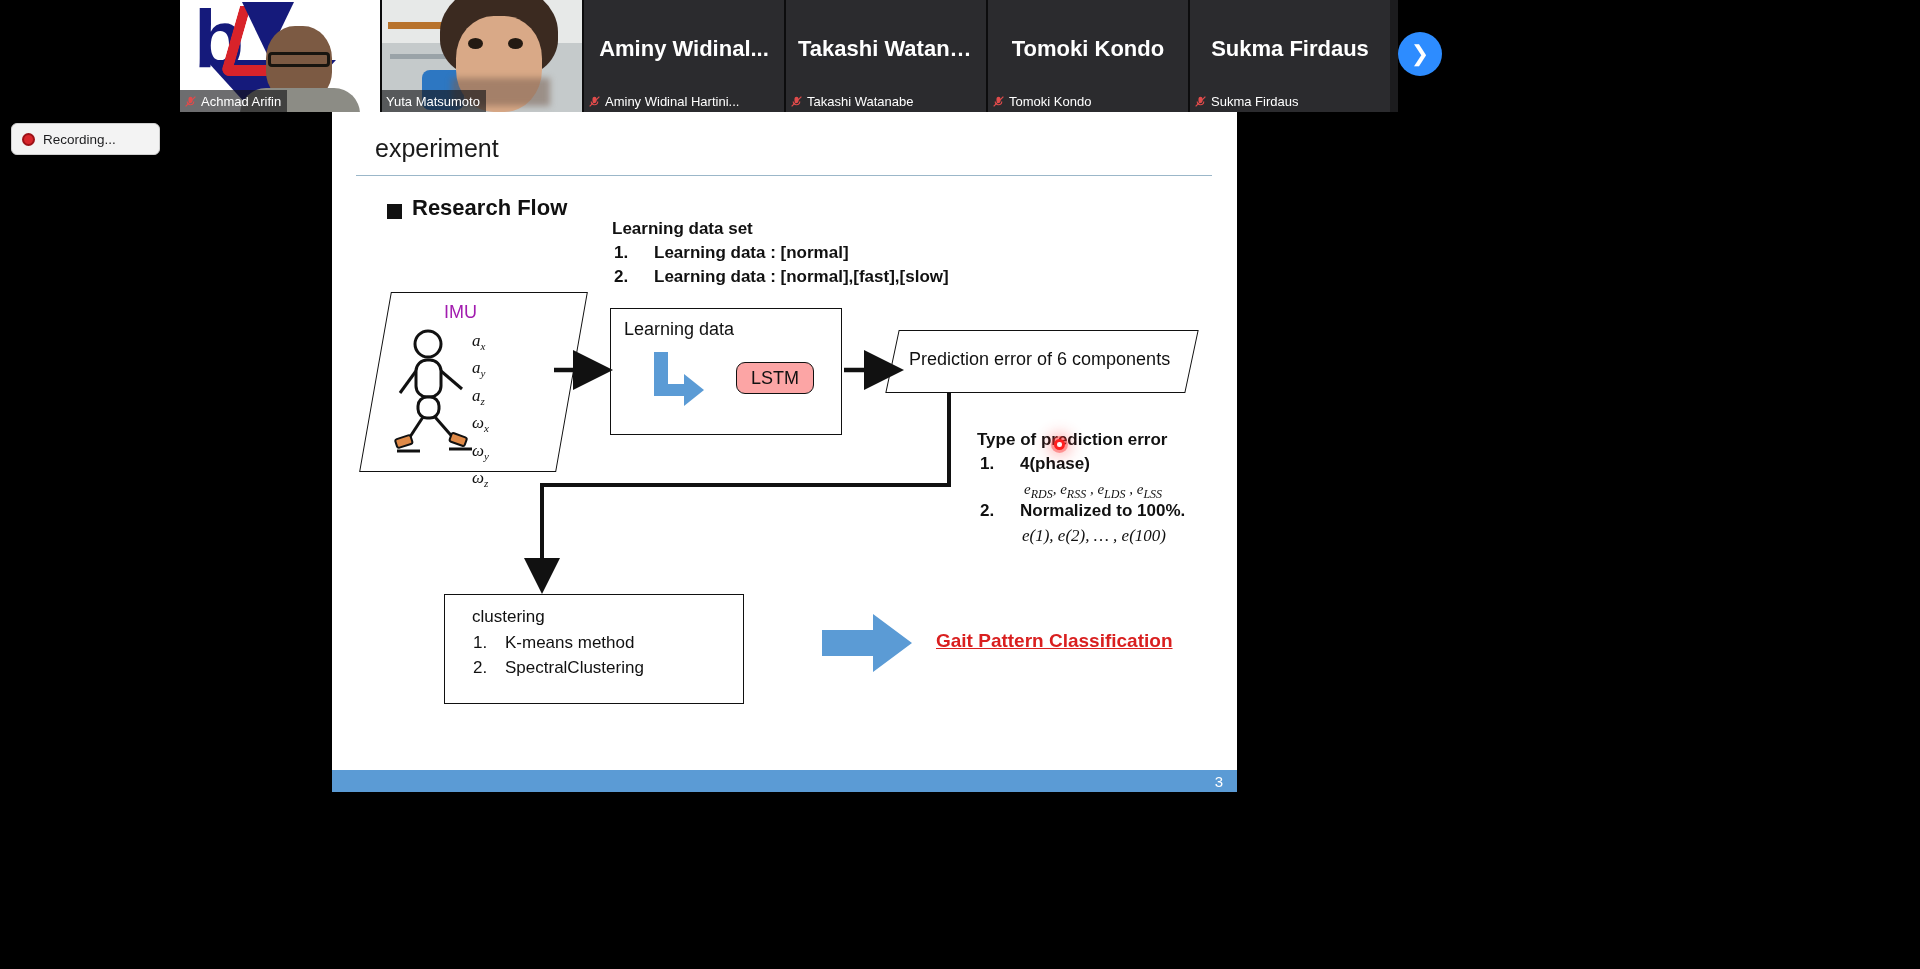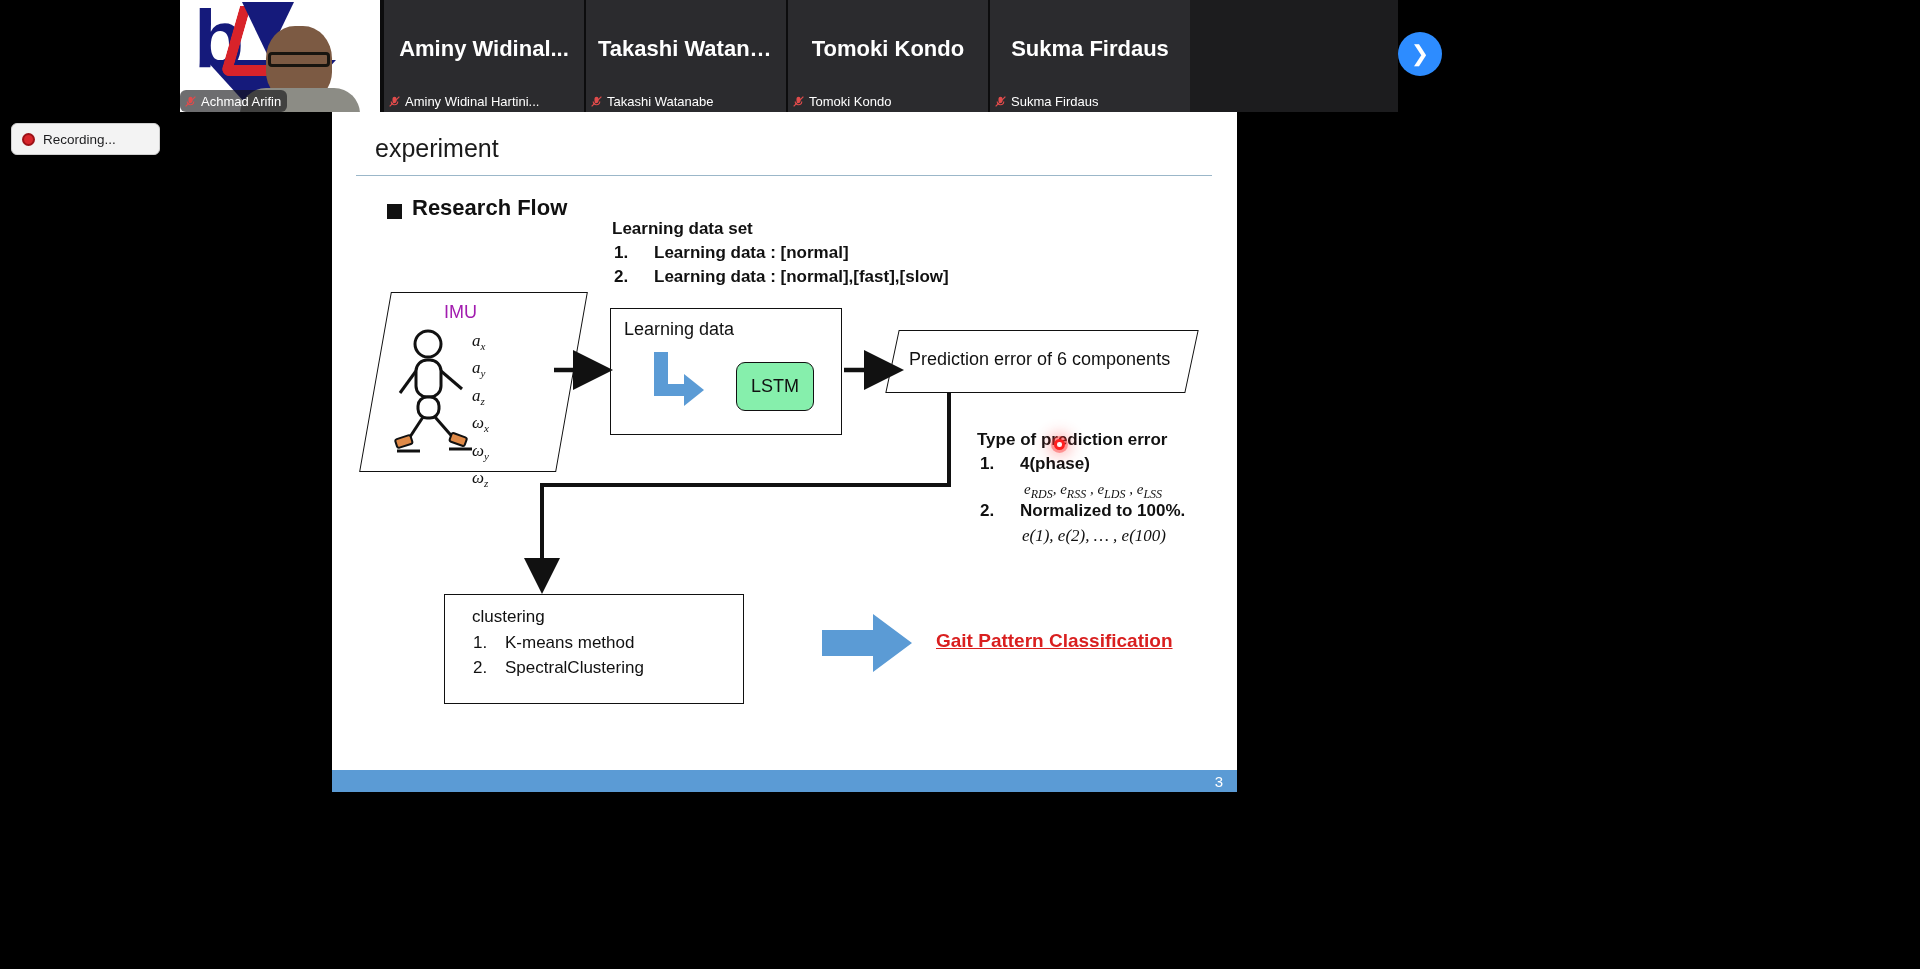--- a/index.html
+++ b/index.html
@@ -79,21 +79,21 @@
   .v2 .eye { position: absolute; top: 38px; width: 15px; height: 11px; background: #241a12; border-radius: 50%; }
   .v2 .eye.l { left: 86px; } .v2 .eye.r { left: 126px; }
   .v2 .blurbar { position: absolute; left: 70px; top: 78px; width: 98px; height: 28px; background: rgba(120,95,80,.55); filter: blur(3px); }
 
   .tile-name {
     position: absolute; left: 0; bottom: 0;
     height: 22px; padding: 0 6px 0 4px;
     display: flex; align-items: center; gap: 4px;
     background: rgba(20,20,22,.62);
     color: #fff; font-size: 13px; white-space: nowrap;
-    max-width: 100%; overflow: hidden; border-radius: 6px;
+    max-width: 100%; overflow: hidden;
   }
   .tile-name.dark { background: rgba(0,0,0,.0); }
 
   .mic-mute { position: relative; width: 13px; height: 13px; flex: 0 0 13px; }
   .mic-mute svg { display: block; }
 
   .tile-noVideo {
     width: 200px; height: 112px; background: #2b2b2e;
     display: flex; align-items: center; justify-content: center;
     position: relative;
@@ -180,23 +180,23 @@
   .figure { position: absolute; left: 62px; top: 215px; width: 90px; height: 130px; }
 
   
   .ldbox {
     position: absolute; left: 278px; top: 196px;
     width: 232px; height: 127px; border: 1.8px solid #111; background: #fff;
   }
   .ldbox-label { position: absolute; left: 292px; top: 207px; font-size: 18px; color: #111; }
   .lstm-box {
     position: absolute; left: 404px; top: 250px;
-    width: 78px; height: 49px; border: 1.6px solid #111; border-radius: 9px;
+    width: 78px; height: 32px; border: 1.6px solid #111; border-radius: 9px;
     display: flex; align-items: center; justify-content: center;
-    font-size: 18px; color: #111; background: #86efac;
+    font-size: 18px; color: #111; background: #fca5a5;
   }
 
   
   .pe-shape {
     position: absolute; left: 560px; top: 218px;
     width: 300px; height: 63px;
     border: 1.6px solid #111; transform: skewX(-12deg); background: #fff;
   }
   .pe-label { position: absolute; left: 577px; top: 237px; font-size: 18px; color: #111; }
 
@@ -276,20 +276,36 @@
             <path d="M4 8a4 4 0 0 0 8 0" stroke="#e04b4b" stroke-width="1.4" fill="none"></path>
             <line x1="2" y1="14" x2="14" y2="2" stroke="#e04b4b" stroke-width="1.6"></line>
           </svg>
         </span>
         <span>Achmad Arifin</span>
       </div>
     </div>
 
     <div class="tile-sep"></div>
 
+    <div class="tile w200 active">
+      <div class="tile-video v2">
+        <div class="wall"></div>
+        <div class="beam"></div>
+        <div class="pipe"></div>
+        <div class="blue"></div>
+        <div class="hair"></div>
+        <div class="face"></div>
+        <div class="eye l"></div>
+        <div class="eye r"></div>
+        <div class="blurbar"></div>
+      </div>
+      <div class="tile-name">
+        <span>Yuta Matsumoto</span>
+      </div>
+    </div>
 
     <div class="tile-sep"></div>
 
     <div class="tile tile-noVideo">
       <div class="big-name">Aminy  Widinal...</div>
       <div class="tile-name dark">
         <span class="mic-mute">
           <svg width="13" height="13" viewBox="0 0 16 16">
             <rect x="5.5" y="2" width="5" height="8" rx="2.5" fill="#e04b4b"></rect>
             <path d="M4 8a4 4 0 0 0 8 0" stroke="#e04b4b" stroke-width="1.4" fill="none"></path>

